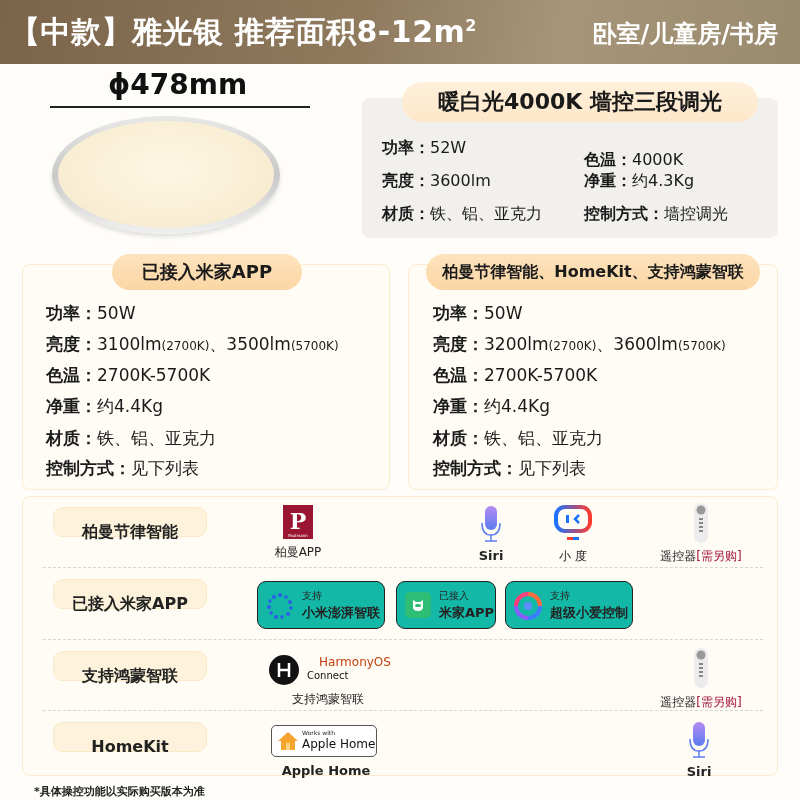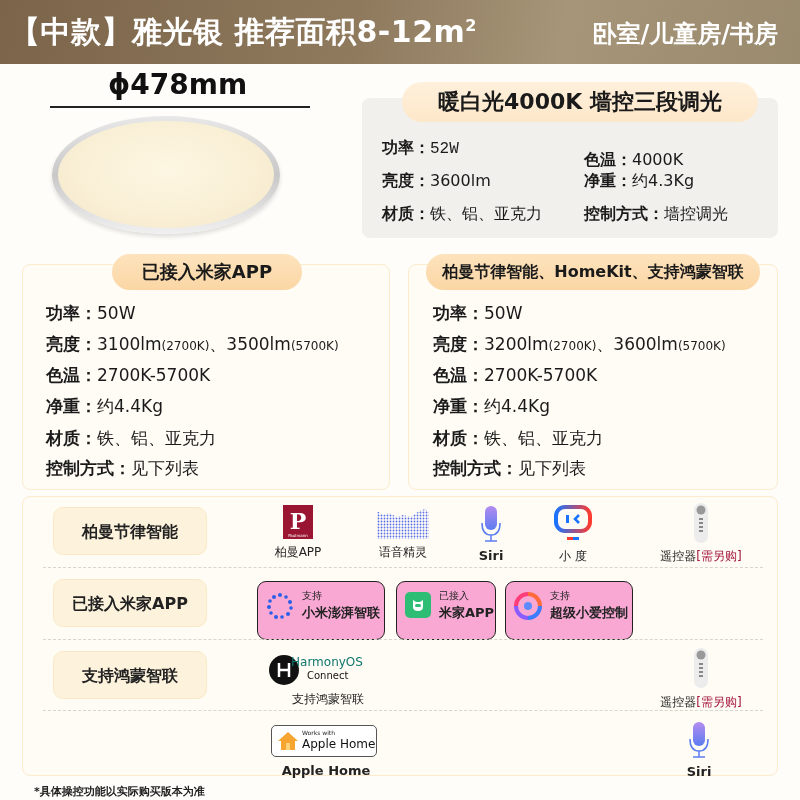--- a/index.html
+++ b/index.html
@@ -19,48 +19,48 @@
 .kv{position:absolute;font-size:16px;color:#1a1a1a;white-space:nowrap;}
 .kv b{font-weight:bold;}
 .card{position:absolute;top:264px;height:226px;background:#fefcf5;border:1.5px solid #fbeccd;border-radius:8px;}
 .card.left{left:22px;width:368px;}
 .card.right{left:408px;width:370px;}
 .pill.mid{top:254px;height:36px;line-height:36px;font-size:18px;}
 .row-kv{position:absolute;font-size:17px;color:#1a1a1a;white-space:nowrap;}
 .row-kv b{font-weight:bold;}
 .row-kv small{font-size:12px;}
 .matrix{position:absolute;left:22px;top:496px;width:756px;height:280px;background:#fefcf5;border:1.5px solid #fbeccd;border-radius:8px;}
-.cat{position:absolute;left:30px;width:154px;height:48px;background:#fdf3dc;border:1px solid #fbe8c4;border-radius:10px;text-align:center;line-height:48px;font-size:16px;font-weight:bold;color:#222;}
+.cat{position:absolute;left:30px;width:154px;height:30px;background:#fdf3dc;border:1px solid #fbe8c4;border-radius:10px;text-align:center;line-height:48px;font-size:16px;font-weight:bold;color:#222;}
 .sep{position:absolute;left:20px;width:720px;border-top:1px dashed #d9d4cc;}
 .item{position:absolute;text-align:center;font-size:12px;color:#222;}
 .item .lbl{display:block;margin-top:2px;white-space:nowrap;}
 .item .lbl.bold{font-weight:bold;font-size:13px;}
 .red{color:#a3123a;}
-.badge{position:absolute;height:59px;border:1.5px solid #222;border-radius:9px;background:#f9a8d4;}
+.badge{position:absolute;height:48px;border:1.5px solid #222;border-radius:9px;background:#14b8a6;}
 .badge .sm{position:absolute;font-size:10px;color:#222;}
 .badge .lg{position:absolute;font-size:13px;font-weight:bold;color:#222;white-space:nowrap;}
 .footnote{position:absolute;left:34px;top:784px;font-size:11px;color:#222;font-weight:bold;}
 </style>
 </head>
 <body>
 
 <div class="header">
   <div class="title"><span>【中款】雅光银 推荐面积8-12m</span><sup>2</sup></div>
   <div class="rooms">卧室/儿童房/书房</div>
 </div>
 
 <div class="dim">ϕ478mm</div>
 <div class="dimline"></div>
 <div class="lamp">
     <div class="inner"></div>
   </div>
 
 <div class="spec-top"></div>
 <div class="pill top">暖白光4000K  墙控三段调光</div>
-<div class="kv" style="left:382px;top:138px;font-family:Liberation Mono, monospace;"><b>功率：</b><span>52W</span></div>
+<div class="kv" style="left:382px;top:138px;"><b>功率：</b><span>52W</span></div>
 <div class="kv" style="left:584px;top:150px;"><b>色温：</b><span>4000K</span></div>
 <div class="kv" style="left:382px;top:171px;"><b>亮度：</b><span>3600lm</span></div>
 <div class="kv" style="left:584px;top:171px;"><b>净重：</b><span>约4.3Kg</span></div>
 <div class="kv" style="left:382px;top:204px;"><b>材质：</b><span>铁、铝、亚克力</span></div>
 <div class="kv" style="left:584px;top:204px;"><b>控制方式：</b><span>墙控调光</span></div>
 
 <div class="card left"></div>
 <div class="pill mid" style="left:112px;width:190px;">已接入米家APP</div>
 <div class="row-kv" style="left:46px;top:302px;"><b>功率：</b><span>50W</span></div>
 <div class="row-kv" style="left:46px;top:333px;"><b>亮度：</b><span>3100lm</span><small>(2700K)</small><span>、</span><span>3500lm</span><small>(5700K)</small></div>
@@ -81,31 +81,20 @@
 <div class="matrix">
 
   <div class="cat" style="top:10px;">柏曼节律智能</div>
   <div class="item" style="left:240px;top:8px;width:70px;">
     <svg width="30" height="34" viewBox="0 0 30 34">
         <rect width="30" height="34" fill="#9a1532"></rect>
         <text x="15" y="24" font-size="22" font-weight="bold" fill="#fff" text-anchor="middle" font-family="DejaVu Serif, serif">P</text>
         <text x="15" y="32" font-size="4" fill="#fff" text-anchor="middle" font-family="DejaVu Sans, sans-serif">Paulmann</text>
       </svg>
     <span class="lbl">柏曼APP</span>
-  </div>
-  <div class="item" style="left:340px;top:8px;width:80px;">
-    <svg width="52" height="34" viewBox="0 0 52 34">
-      <defs>
-          <pattern id="dots" width="3" height="3" patternUnits="userSpaceOnUse">
-            <circle cx="1.5" cy="1.5" r="0.9" fill="#5a6ee8"></circle>
-          </pattern>
-        </defs>
-      <path d="M0 6 L6 10 L12 8 L20 12 L26 10 L34 12 L42 6 L48 4 L52 8 L52 34 L0 34 Z" fill="url(#dots)"></path>
-    </svg>
-    <span class="lbl">语音精灵</span>
   </div>
   <div class="item" style="left:440px;top:8px;width:56px;">
     <svg width="22" height="38" viewBox="0 0 22 38">
         <defs>
           <linearGradient id="mic1" x1="0" y1="0" x2="0" y2="1">
             <stop offset="0" stop-color="#b48cf0"></stop>
             <stop offset="1" stop-color="#5b7cf0"></stop>
           </linearGradient>
         </defs>
         <rect x="5" y="1" width="12" height="24" rx="6" fill="url(#mic1)"></rect>
@@ -186,38 +175,39 @@
   </div>
   <div class="sep" style="top:142px;"></div>
 
   <div class="cat" style="top:154px;">支持鸿蒙智联</div>
   <div class="item" style="left:240px;top:156px;width:130px;">
     <div style="position:relative;height:34px;">
       <svg style="position:absolute;left:6px;top:2px;" width="30" height="30" viewBox="0 0 30 30">
           <circle cx="15" cy="15" r="15" fill="#111"></circle>
           <path d="M10 8 L10 22 M20 8 L20 22 M10 15 L20 15" stroke="#fff" stroke-width="2.5" fill="none"></path>
         </svg>
-      <span style="position:absolute;left:28px;top:2px;font-size:12px;color:#0f766e;">HarmonyOS</span>
+      <span style="position:absolute;left:56px;top:2px;font-size:12px;color:#c2410c;">HarmonyOS</span>
       <span style="position:absolute;left:44px;top:17px;font-size:10px;color:#111;">Connect</span>
     </div>
     <span class="lbl" style="margin-top:4px;">支持鸿蒙智联</span>
   </div>
   <div class="item" style="left:628px;top:150px;width:100px;">
     <svg width="16" height="42" viewBox="0 0 16 40">
         <rect x="1" y="0" width="14" height="40" rx="7" fill="#ececec"></rect>
         <circle cx="8" cy="7" r="4.5" fill="#999"></circle>
         <rect x="6" y="15" width="4" height="2" fill="#888"></rect>
         <rect x="6" y="19" width="4" height="2" fill="#888"></rect>
         <rect x="6" y="23" width="4" height="2" fill="#888"></rect>
         <rect x="6" y="27" width="4" height="2" fill="#888"></rect>
       </svg>
     <span class="lbl"><span>遥控器</span><span class="red">[需另购]</span></span>
   </div>
   <div class="sep" style="top:213px;"></div>
 
+  <div class="cat" style="top:225px;">HomeKit</div>
   <div class="item" style="left:248px;top:228px;width:110px;">
     <div style="position:relative;width:106px;height:32px;border:1px solid #555;border-radius:5px;background:#fff;">
       <svg style="position:absolute;left:5px;top:4px;" width="22" height="22" viewBox="0 0 22 22">
           <path d="M11 2 L21 11 L18 11 L18 20 L4 20 L4 11 L1 11 Z" fill="#f7a531"></path>
           <rect x="9" y="13" width="4" height="7" fill="#fcd37a"></rect>
         </svg>
       <span style="position:absolute;left:30px;top:3px;font-size:6px;color:#222;">Works with</span>
       <span style="position:absolute;left:30px;top:11px;font-size:12px;color:#111;white-space:nowrap;">Apple Home</span>
     </div>
     <span class="lbl bold" style="margin-top:6px;">Apple Home</span>

